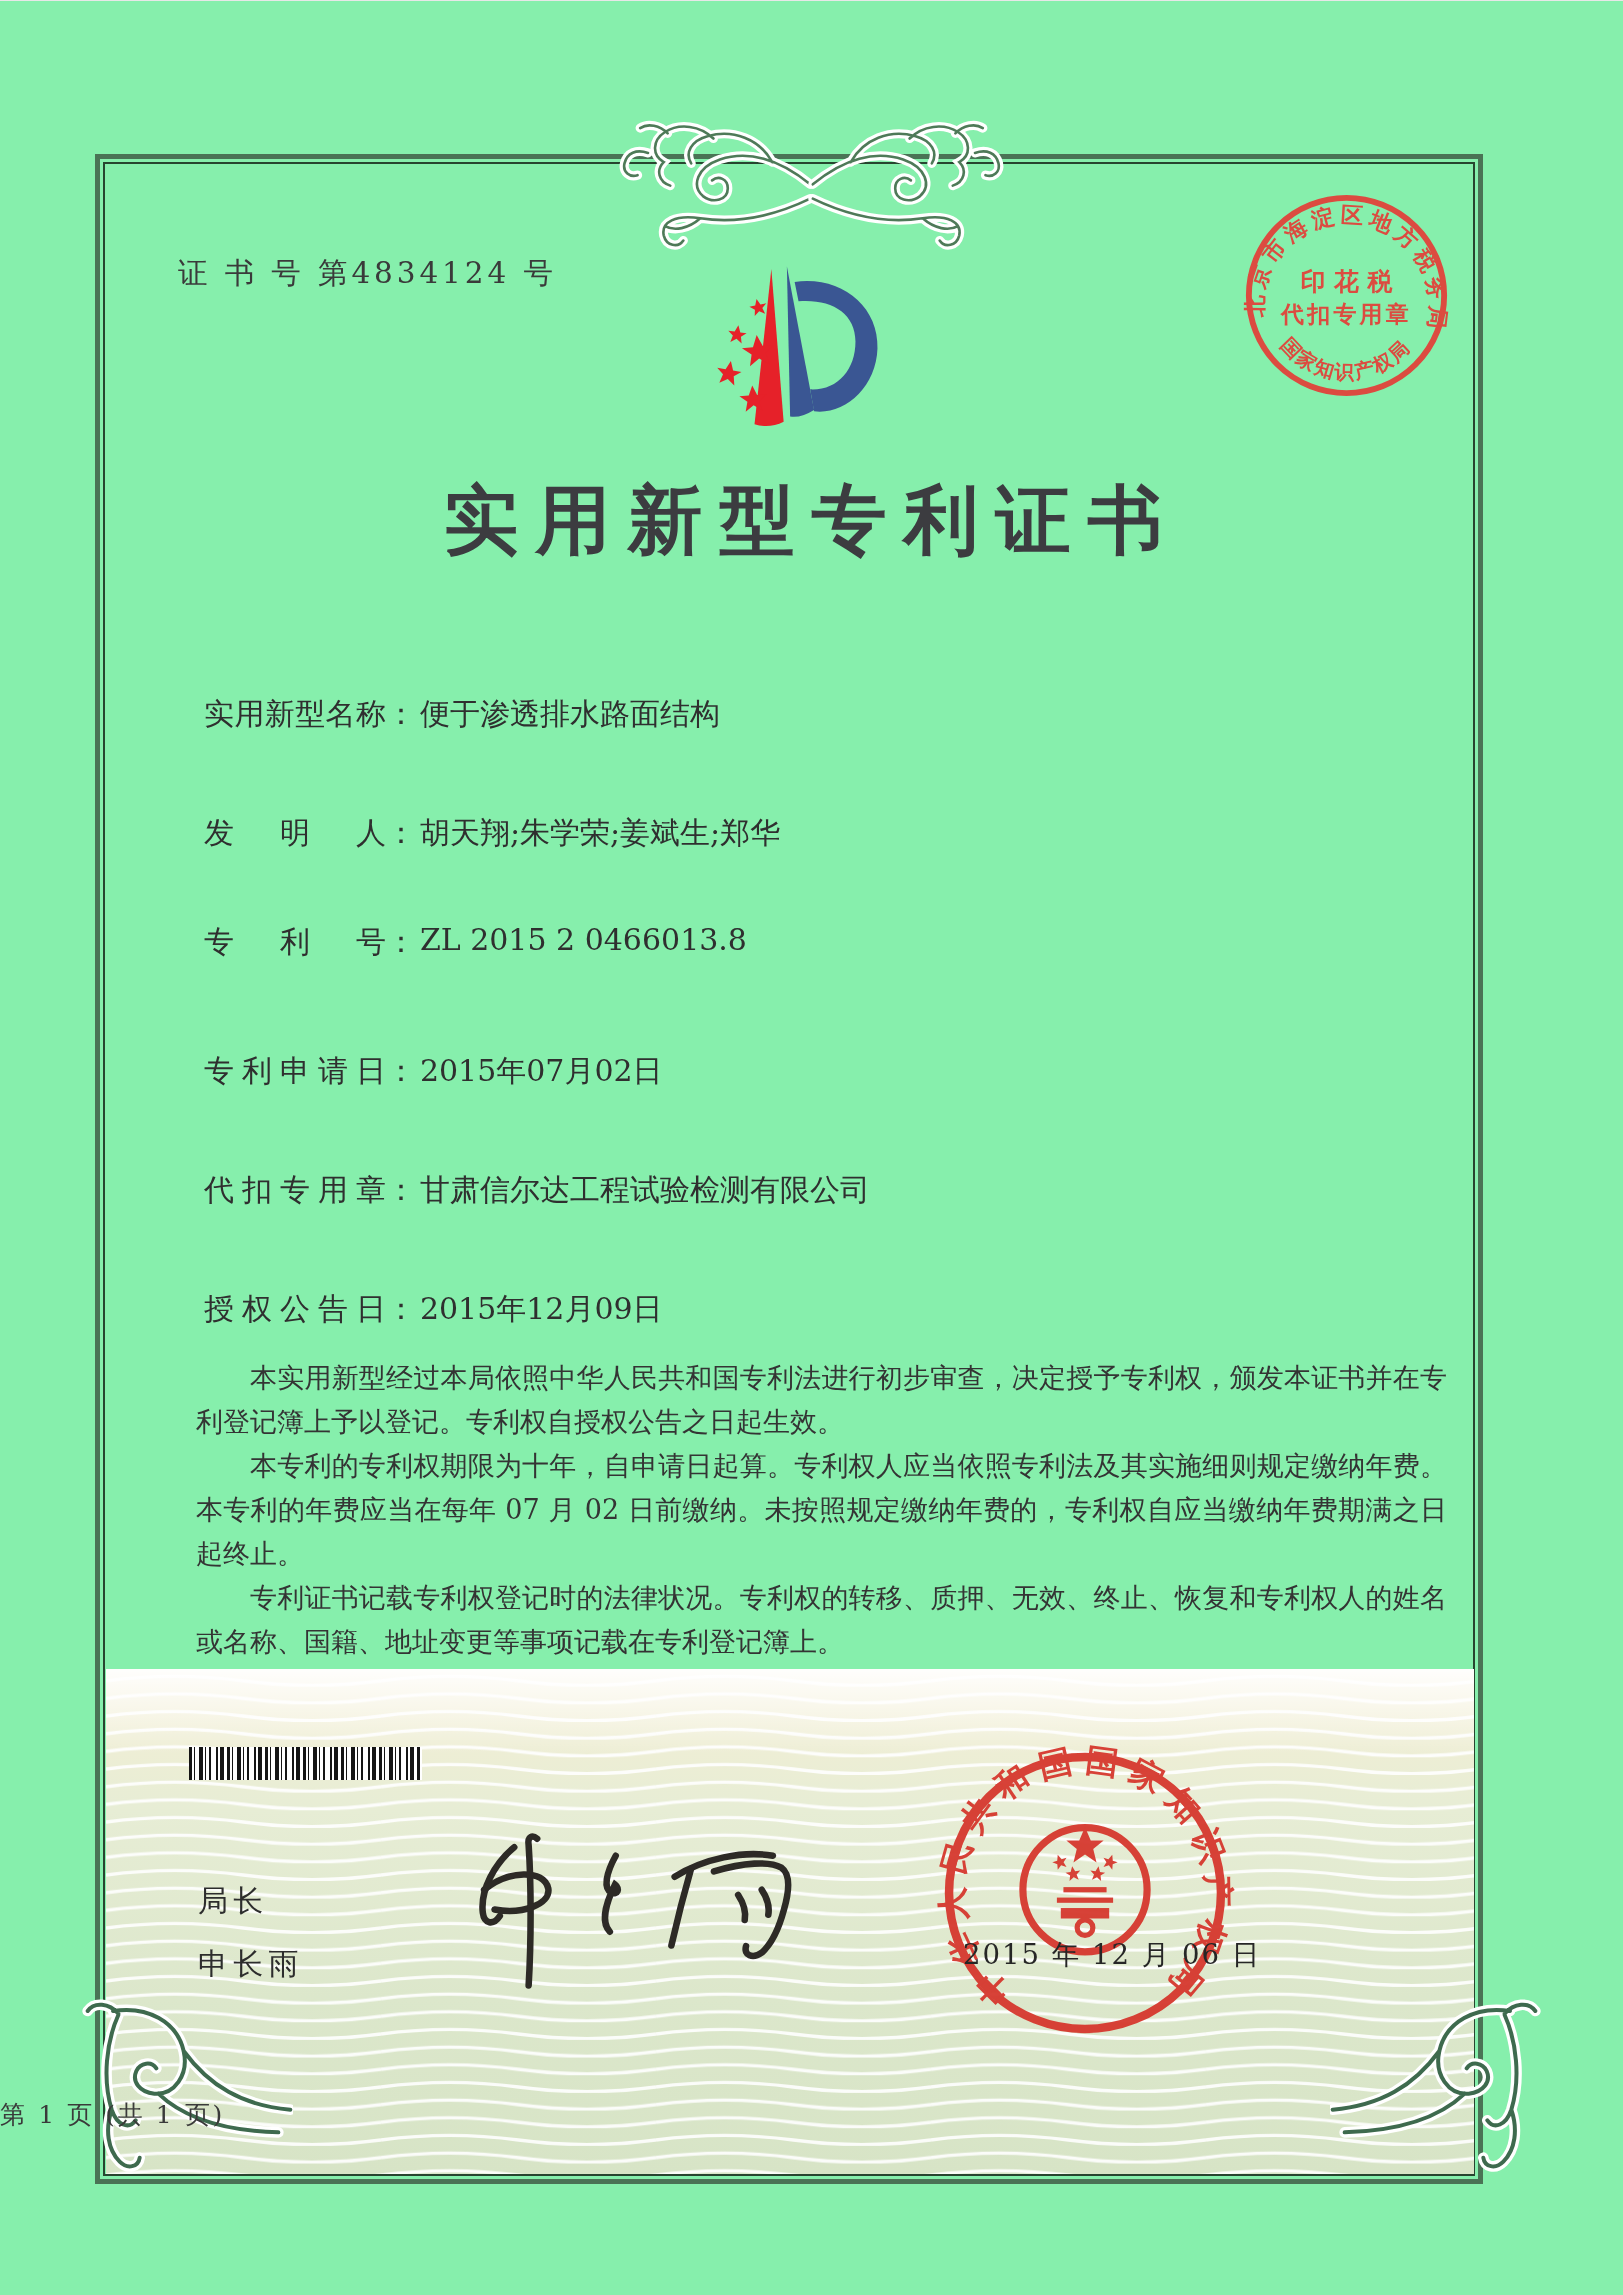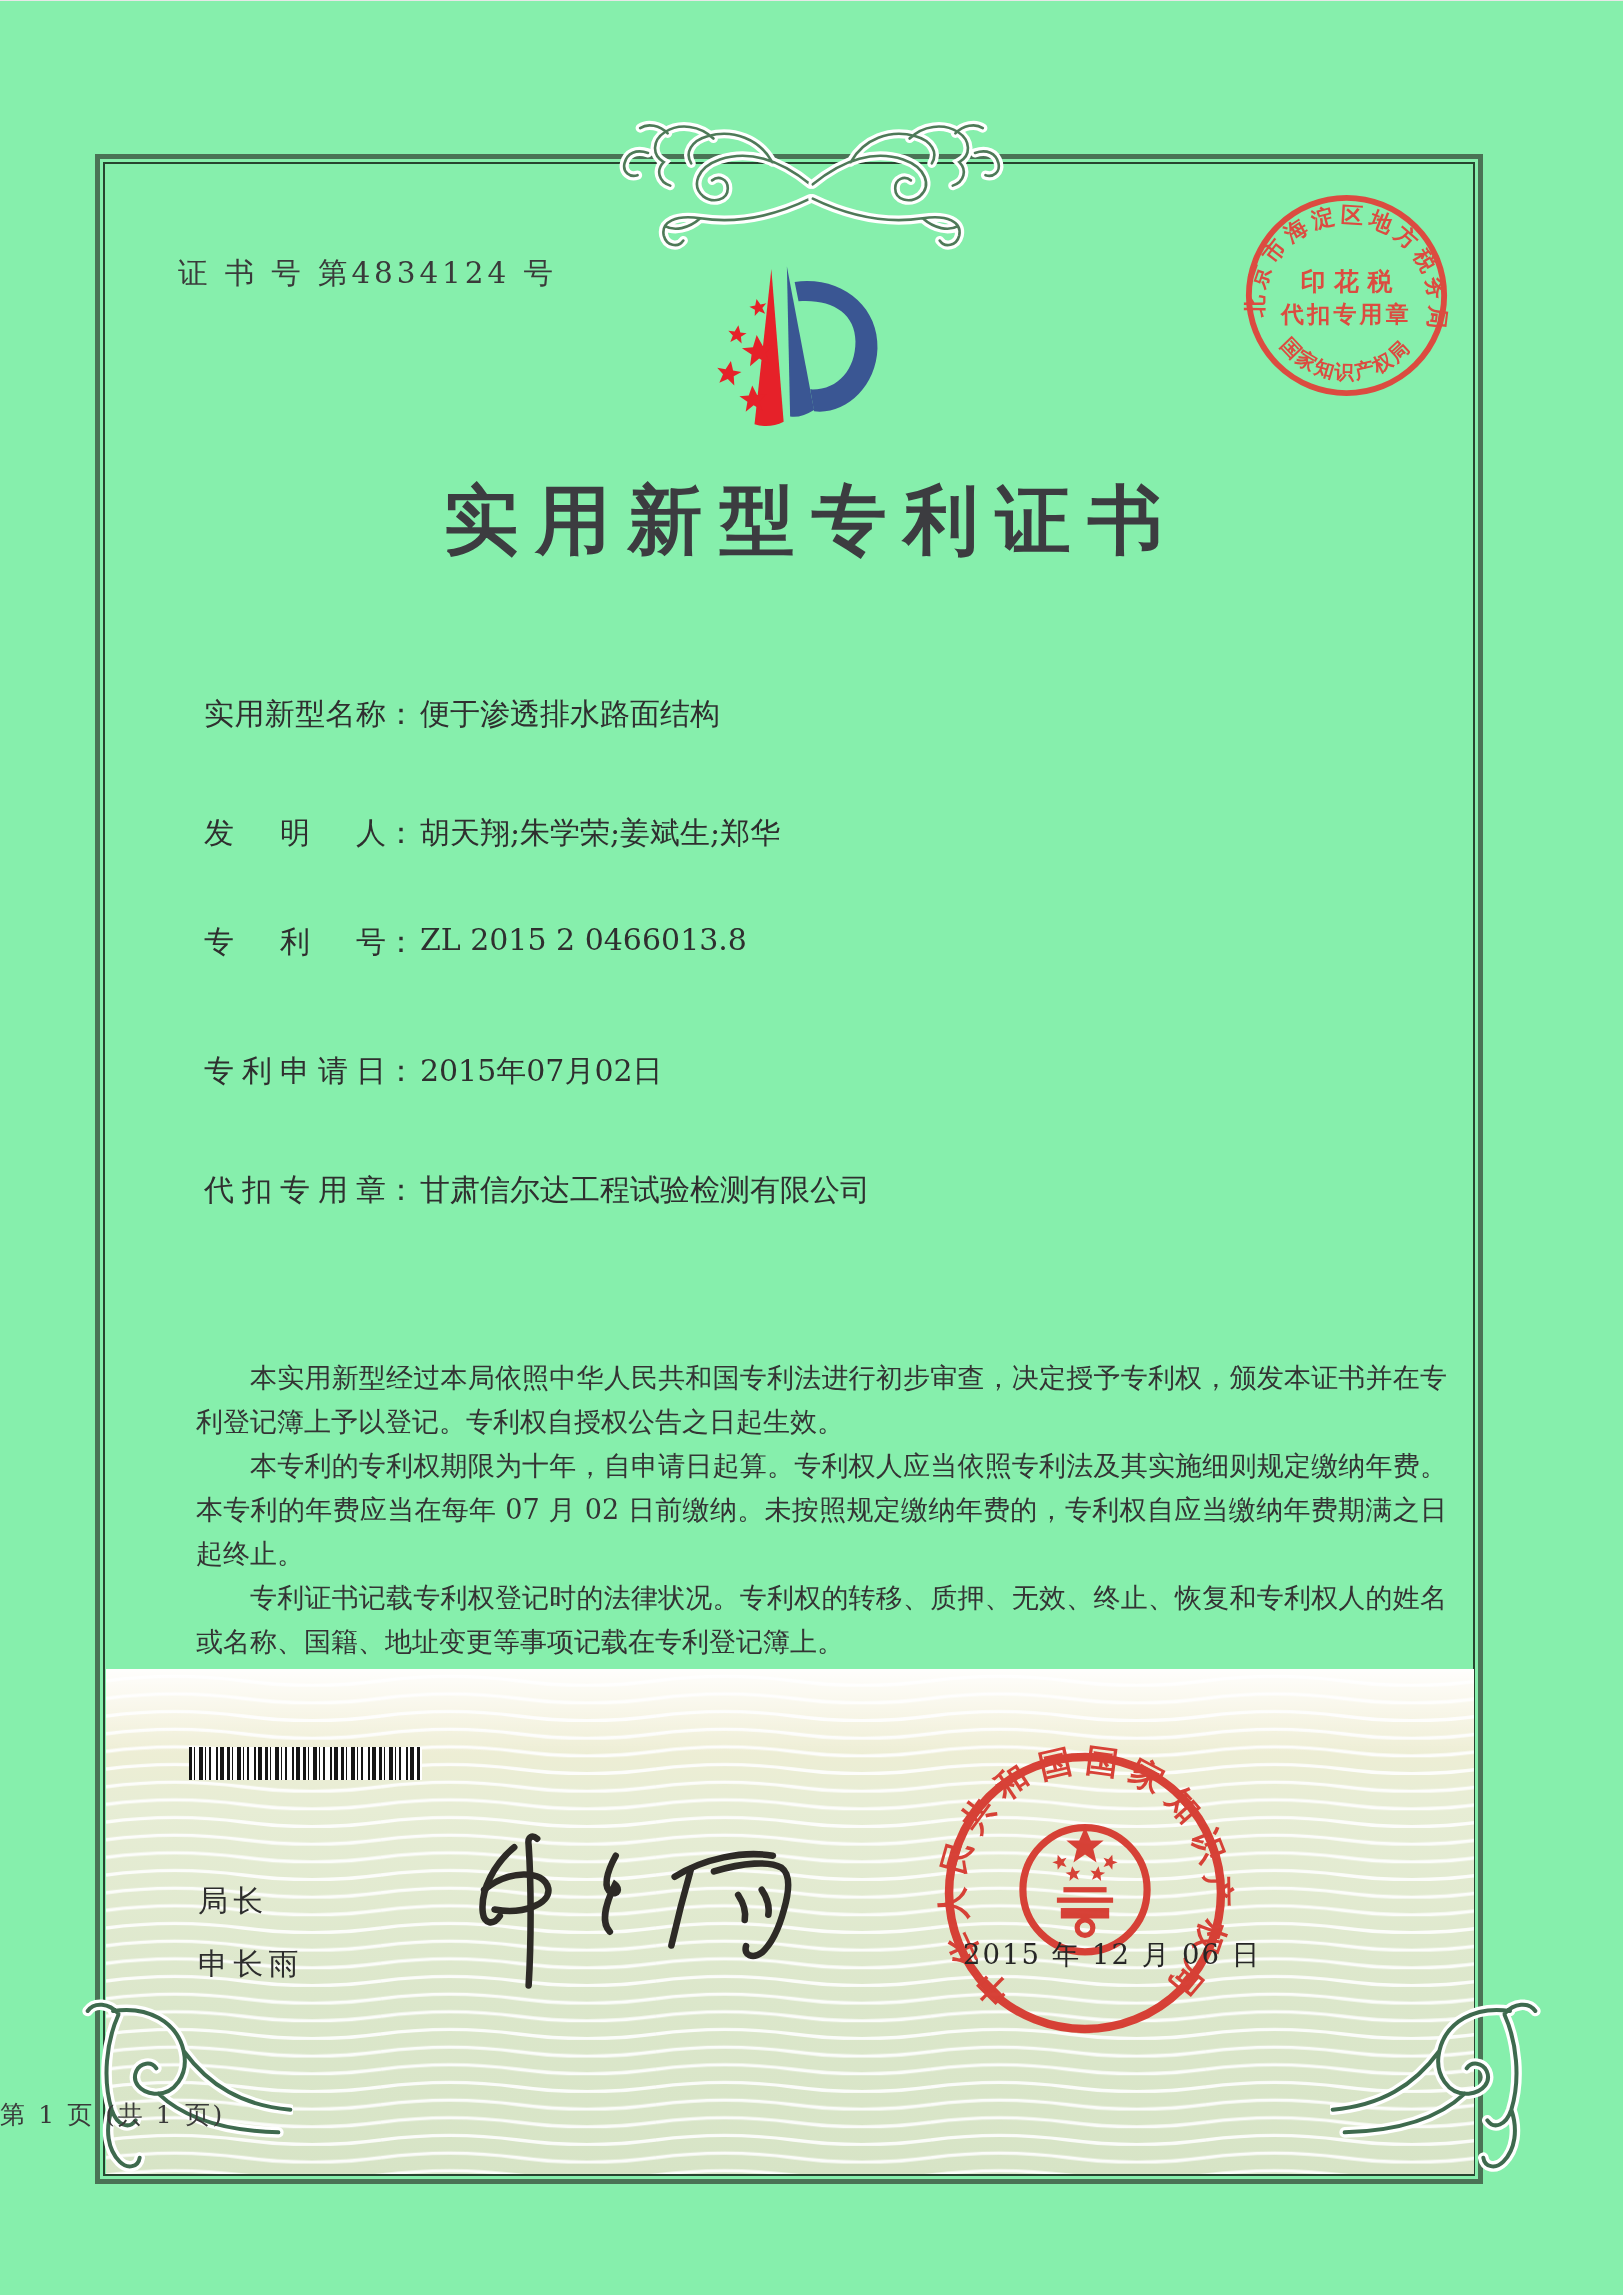--- a/index.html
+++ b/index.html
@@ -155,20 +155,23 @@
     <span class="row-label">发明人</span><span class="row-colon">：</span><span class="row-value">胡天翔;朱学荣;姜斌生;郑华</span>
   </div>
   <div class="row" style="top:921px">
     <span class="row-label">专利号</span><span class="row-colon">：</span><span class="row-value">ZL 2015 2 0466013.8</span>
   </div>
   <div class="row" style="top:1050px">
     <span class="row-label">专利申请日</span><span class="row-colon">：</span><span class="row-value">2015年07月02日</span>
   </div>
   <div class="row" style="top:1169px">
     <span class="row-label">代扣专用章</span><span class="row-colon">：</span><span class="row-value">甘肃信尔达工程试验检测有限公司</span>
+  </div>
+  <div class="row" style="top:1288px">
+    <span class="row-label">授权公告日</span><span class="row-colon">：</span><span class="row-value">2015年12月09日</span>
   </div>
 
   <div class="body-text">
     <p>本实用新型经过本局依照中华人民共和国专利法进行初步审查，决定授予专利权，颁发本证书并在专利登记簿上予以登记。专利权自授权公告之日起生效。</p>
     <p>本专利的专利权期限为十年，自申请日起算。专利权人应当依照专利法及其实施细则规定缴纳年费。本专利的年费应当在每年 07 月 02 日前缴纳。未按照规定缴纳年费的，专利权自应当缴纳年费期满之日起终止。</p>
     <p>专利证书记载专利权登记时的法律状况。专利权的转移、质押、无效、终止、恢复和专利权人的姓名或名称、国籍、地址变更等事项记载在专利登记簿上。</p>
   </div>
 
   <div class="barcode"></div>
 

